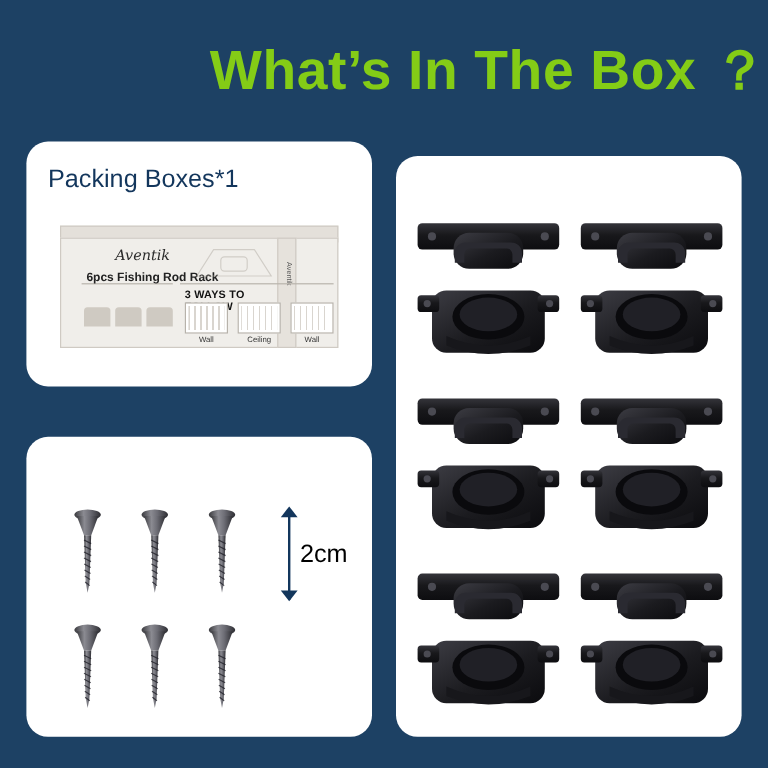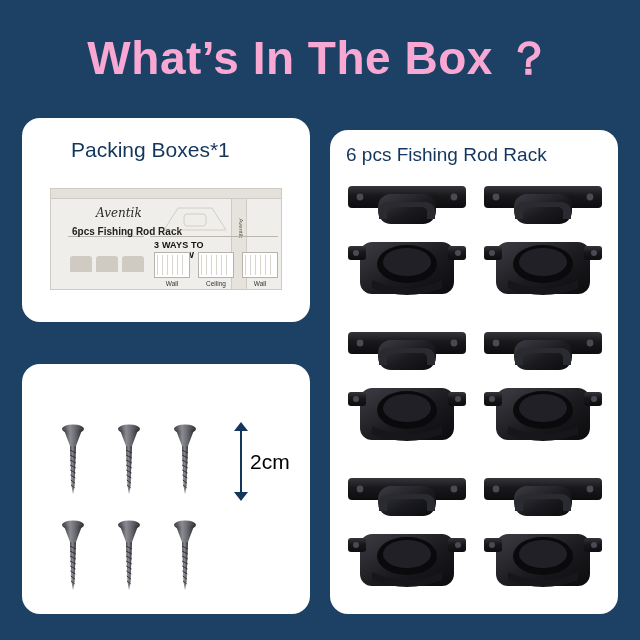--- a/index.html
+++ b/index.html
@@ -7,22 +7,22 @@
     width:640px;height:640px;
     background:#1d4164;
     font-family:"Liberation Sans", sans-serif;
     overflow:hidden;
     position:relative;
   }
   
   .title{
     position:absolute;
     top:28px;left:0;width:640px;
-    text-align:center;
-    color:#f9a8d4;
+    text-align:right;
+    color:#84cc16;
     font-size:46px;
     font-weight:bold;
     letter-spacing:0.5px;
     white-space:nowrap;
   }
   
   .panel{
     position:absolute;
     background:#ffffff;
     border-radius:18px;
@@ -31,21 +31,21 @@
   #panel-screw{ left:22px; top:364px; width:288px; height:250px; }
   #panel-racks{ left:330px; top:130px; width:288px; height:484px; }
 
   .panel-title{
     position:absolute;
     color:#13365c;
     font-size:21px;
     font-weight:normal;
     white-space:nowrap;
   }
-  #t-box{ left:18px; top:20px;margin-left:31px; }
+  #t-box{ left:18px; top:20px; }
   #t-screw{ left:18px; top:20px; font-size:23px;}
   #t-racks{ left:16px; top:14px; font-size:19px;}
 
   
   .carton{
     position:absolute;
     left:28px; top:66px;
     width:196px; height:112px;
   }
   .carton .face{
@@ -379,21 +379,20 @@
     </div>
 
     <div class="dimline"></div>
     <div class="dimarrow up"></div>
     <div class="dimarrow dn"></div>
     <div class="dimlabel">2cm</div>
   </div>
 </div>
 
 <div class="panel" id="panel-racks">
-  <div class="panel-title" id="t-racks">6 pcs Fishing Rod Rack</div>
 
   <div class="rackgrid">
 
     <div class="rackcell">
       <svg viewBox="0 0 130 140" preserveAspectRatio="xMidYMid meet" aria-hidden="true">
         <defs>
           <linearGradient id="bk" x1="0" y1="0" x2="0" y2="1">
             <stop offset="0%" stop-color="#34343a"></stop>
               <stop offset="45%" stop-color="#18181b"></stop>
               <stop offset="100%" stop-color="#0d0d10"></stop>

